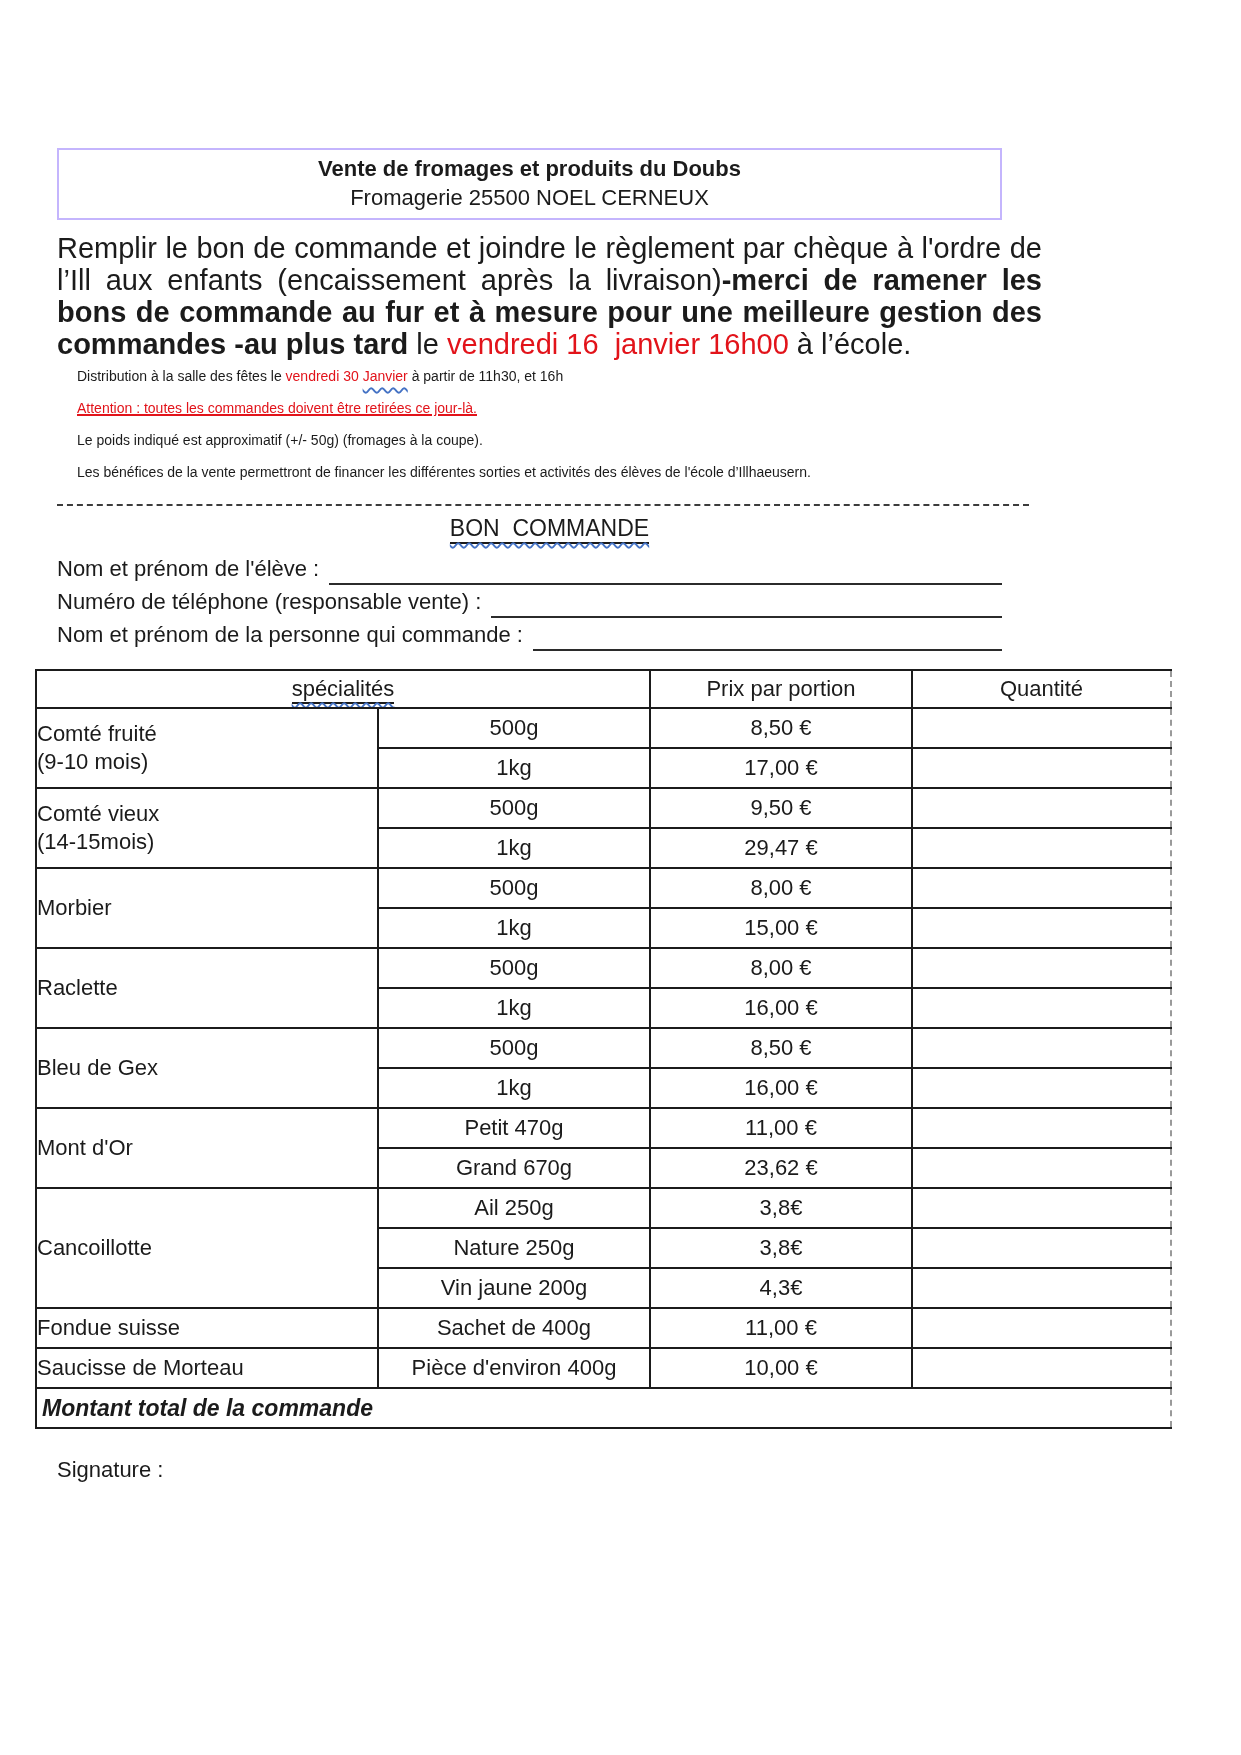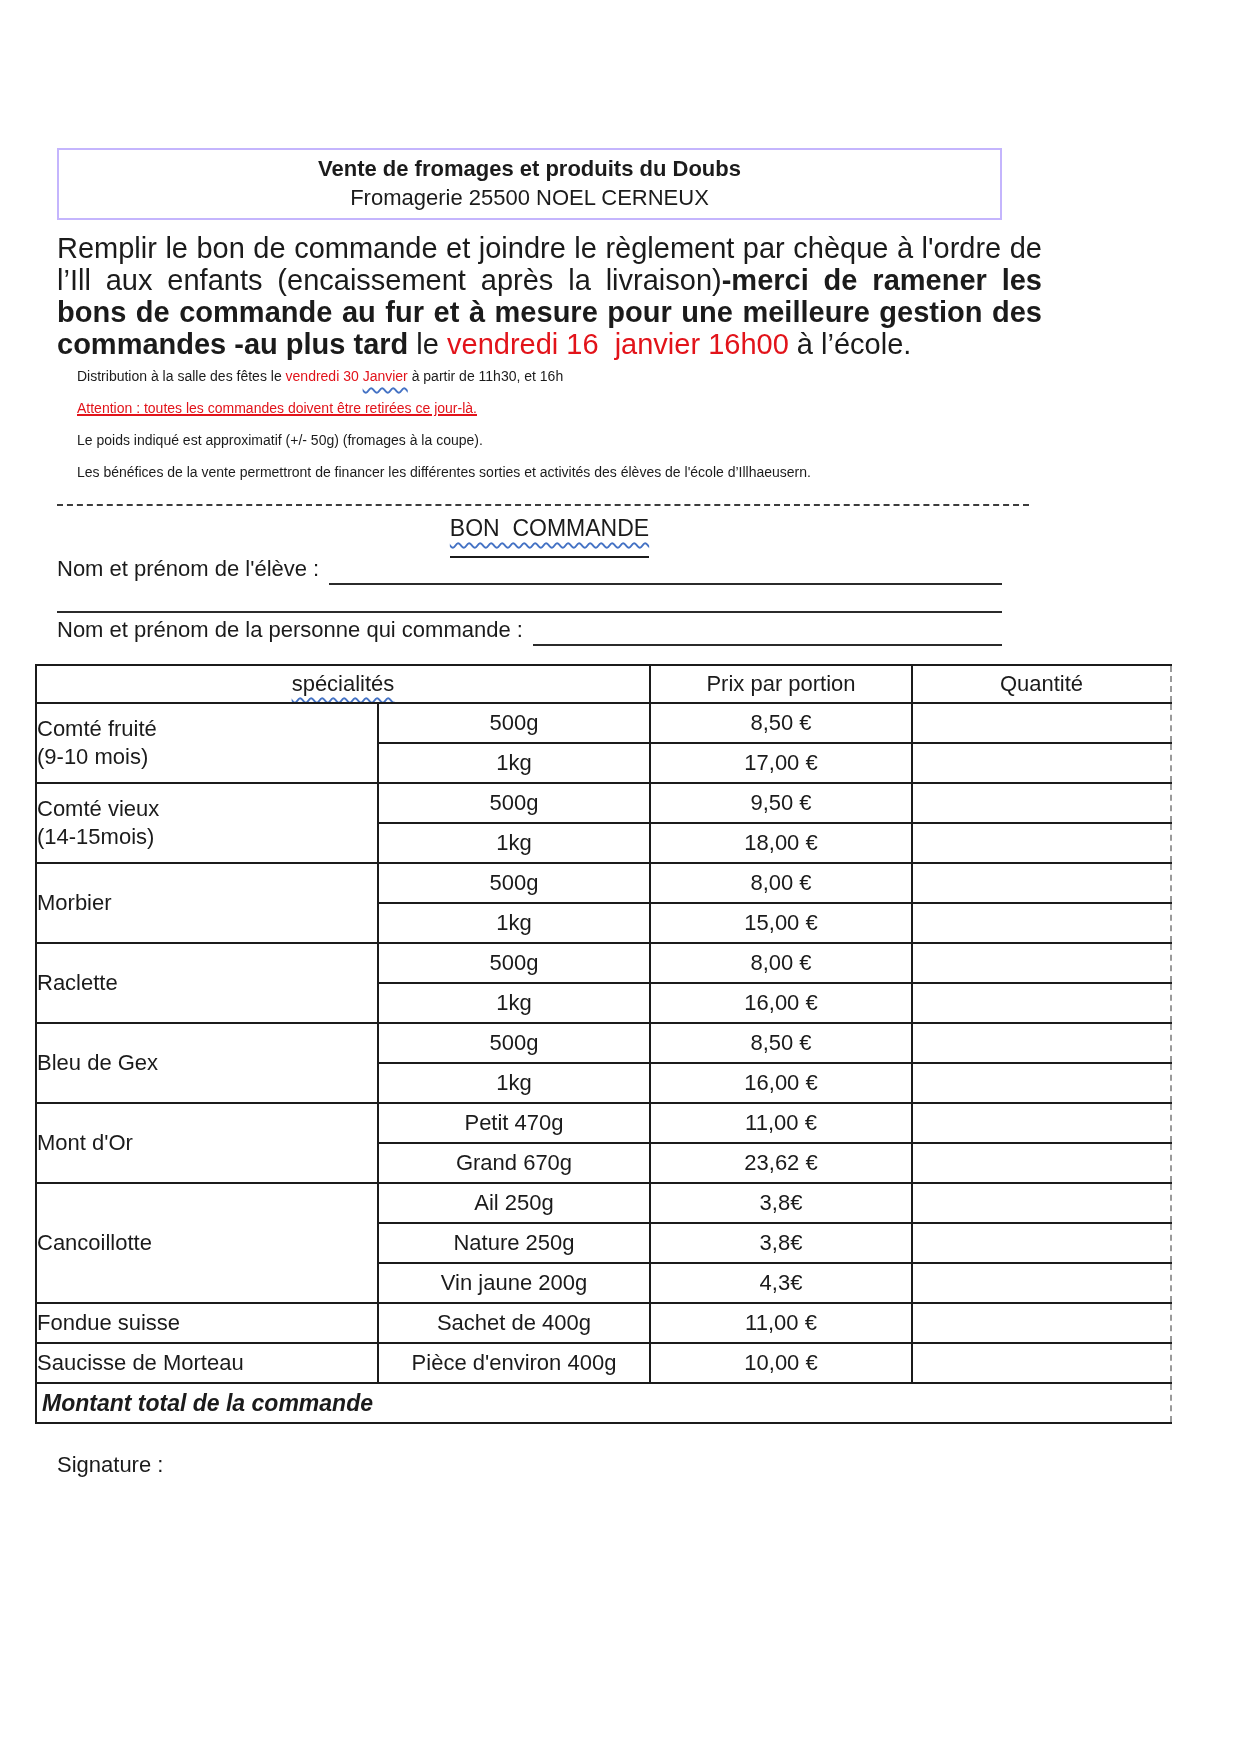--- a/index.html
+++ b/index.html
@@ -17,21 +17,21 @@
   
   .intro { width:985px; font-size:29px; line-height:32px; text-align:justify; margin-top:12px; }
   .b { font-weight:bold; }
   .red { color:#e2131a; }
   .txtline { width:985px; font-size:14px; line-height:32px;margin-left:20px; }
   .attention { color:#e2131a; text-decoration:underline; text-decoration-thickness:2px; }
   .squiggle {
     text-decoration-line:underline; text-decoration-style:wavy;
     text-decoration-color:#4472c4; text-decoration-thickness:2px; text-underline-offset:6px;
   }
-  .solid-under { border-bottom:2px solid #1b1b1b; padding-bottom:15px; }
+  .solid-under { border-bottom:2px solid #1b1b1b; padding-bottom:1px; }
 
   
   .sep { width:972px; height:0; border-top:2.5px dashed #3c3c3c; margin:16px 0 6px 0; }
 
   
   .bon-heading { width:985px; text-align:center; font-size:23px; line-height:32px; margin:2px 0 8px 0; }
 
   
   .field-row { display:flex; align-items:flex-end; width:945px; font-size:22px; line-height:33px; }
   .field-label { white-space:nowrap; padding-right:10px; }
@@ -72,20 +72,21 @@
 
     <div class="sep"></div>
 
     <div class="bon-heading"><span class="solid-under squiggle">BON&nbsp; COMMANDE</span></div>
 
     <div class="field-row">
       <span class="field-label">Nom et prénom de l'élève :</span>
       <span class="field-line"></span>
     </div>
     <div class="field-row">
+      <span class="field-label">Numéro de téléphone (responsable vente) :</span>
       <span class="field-line"></span>
     </div>
     <div class="field-row">
       <span class="field-label">Nom et prénom de la personne qui commande :</span>
       <span class="field-line"></span>
     </div>
 
     <table class="order">
       <colgroup>
           <col style="width:342px">
@@ -115,21 +116,21 @@
 
       <tr class="data-row">
         <td class="name-cell" rowspan="2">Comté vieux
 (14-15mois)</td>
         <td class="portion-cell">500g</td>
         <td class="price-cell">9,50 €</td>
         <td class="qcol"></td>
       </tr>
       <tr class="data-row">
         <td class="portion-cell">1kg</td>
-        <td class="price-cell">18,00 €</td>
+        <td class="price-cell">29,47 €</td>
         <td class="qcol"></td>
       </tr>
 
       <tr class="data-row">
         <td class="name-cell" rowspan="2">Morbier</td>
         <td class="portion-cell">500g</td>
         <td class="price-cell">8,00 €</td>
         <td class="qcol"></td>
       </tr>
       <tr class="data-row">

